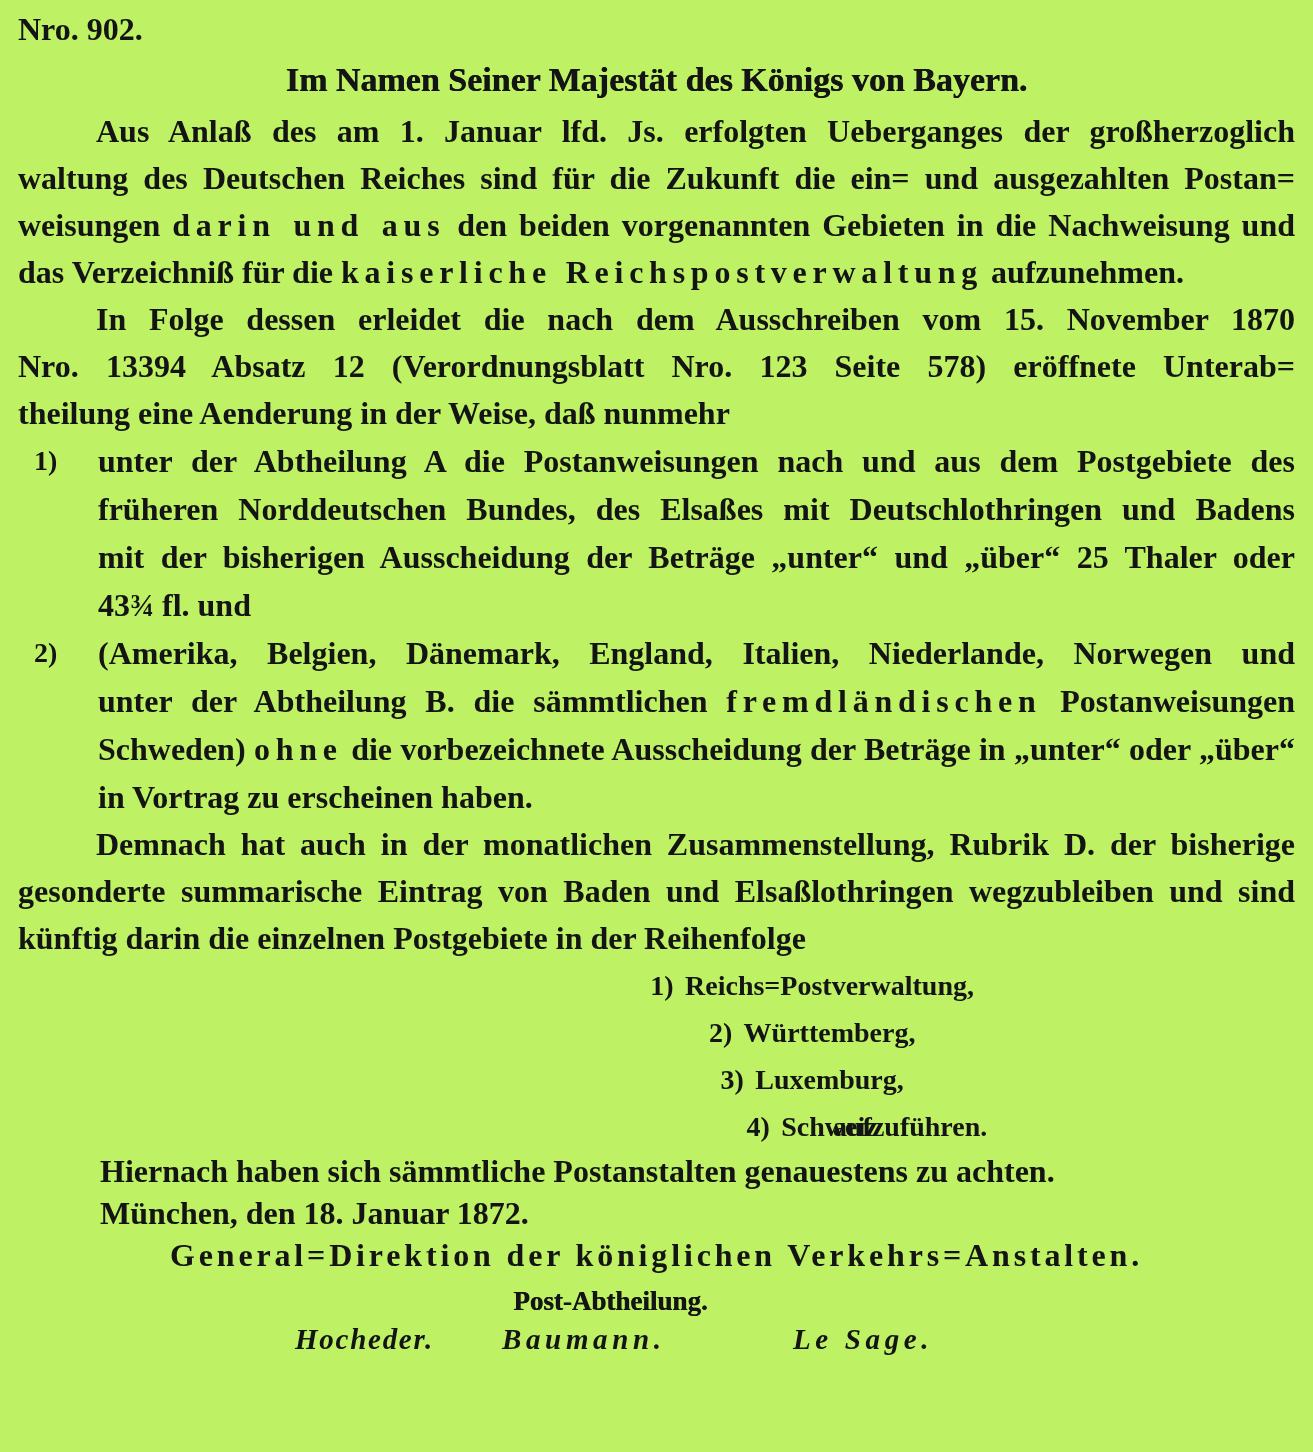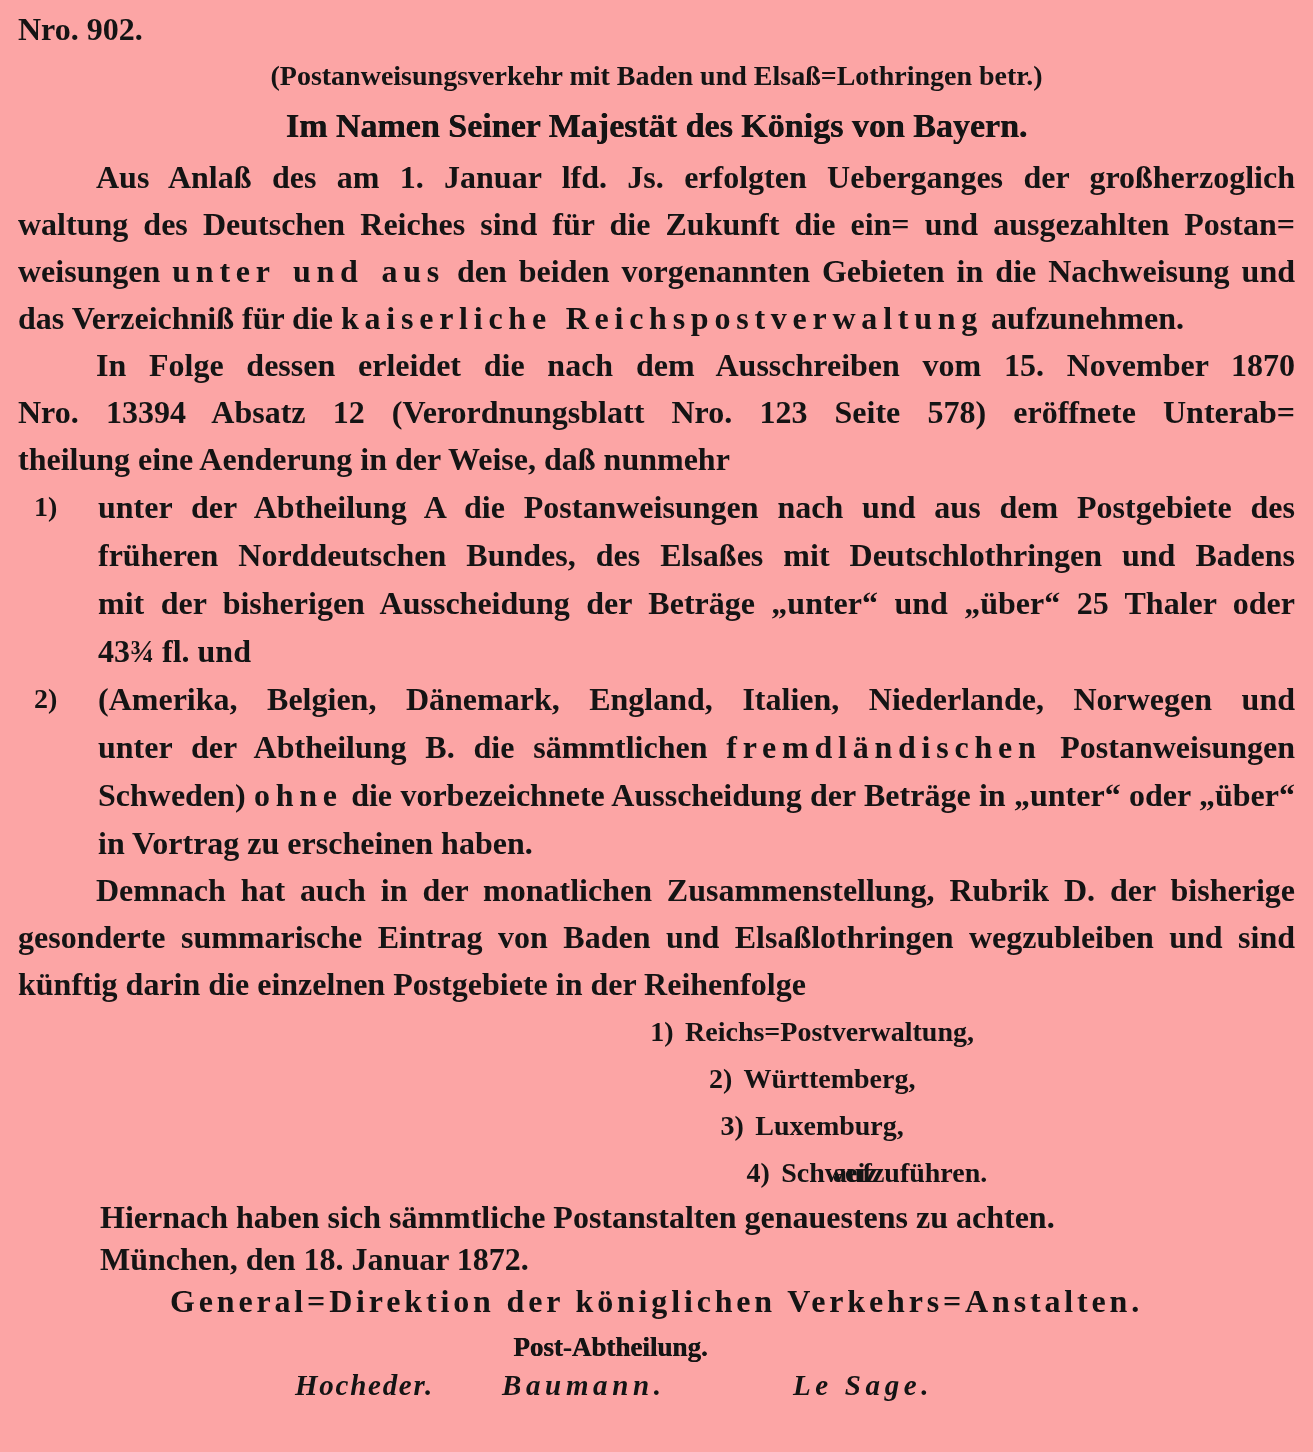--- a/index.html
+++ b/index.html
@@ -1,19 +1,19 @@
 <!DOCTYPE html>
 <html><head>
 <meta charset="utf-8">
 <style>
   html,body{margin:0;padding:0;background:#ffffff;}
   .page{
     position:relative;
     width:1313px;height:1452px;
-    background:#fca5a5;color:#141414;
+    background:#bef264;color:#141414;
     font-family:"Liberation Serif","DejaVu Serif",serif;
     font-weight:bold;
     box-sizing:border-box;
     padding:8px 18px 0 18px;
     overflow:hidden;
   }
   .doc-number{font-size:32px;line-height:42px;}
   .subject{text-align:center;font-size:28px;line-height:40px;margin-top:6px;}
   .title{text-align:center;font-size:34px;line-height:44px;margin-top:8px;text-shadow:0.5px 0 0 currentColor;}
   .para{margin:0;}
@@ -38,28 +38,27 @@
   .sig-2{left:484px;letter-spacing:0.16em;}
   .sig-3{left:775px;letter-spacing:0.16em;}
 </style>
 </head>
 <body>
 
 <div class="page">
 
   <div class="doc-number">Nro. 902.</div>
 
-  <div class="subject">(Postanweisungsverkehr mit Baden und Elsaß=Lothringen betr.)</div>
 
   <div class="title">Im Namen Seiner Majestät des Königs von Bayern.</div>
 
   <div class="para para1">
     <div class="ln j ind">Aus Anlaß des am 1. Januar lfd. Js. erfolgten Ueberganges der großherzoglich</div>
     <div class="ln j">waltung des Deutschen Reiches sind für die Zukunft die ein= und ausgezahlten Postan=</div>
-    <div class="ln j"><span>weisungen </span><span class="sp">unter und aus</span><span> den beiden vorgenannten Gebieten in die Nachweisung und</span></div>
+    <div class="ln j"><span>weisungen </span><span class="sp">darin und aus</span><span> den beiden vorgenannten Gebieten in die Nachweisung und</span></div>
     <div class="ln"><span>das Verzeichniß für die </span><span class="sp">kaiserliche Reichspostverwaltung</span><span> aufzunehmen.</span></div>
   </div>
 
   <div class="para">
     <div class="ln j ind">In Folge dessen erleidet die nach dem Ausschreiben vom 15. November 1870</div>
     <div class="ln j">Nro. 13394 Absatz 12 (Verordnungsblatt Nro. 123 Seite 578) eröffnete Unterab=</div>
     <div class="ln">theilung eine Aenderung in der Weise, daß nunmehr</div>
   </div>
 
   <div class="items">

